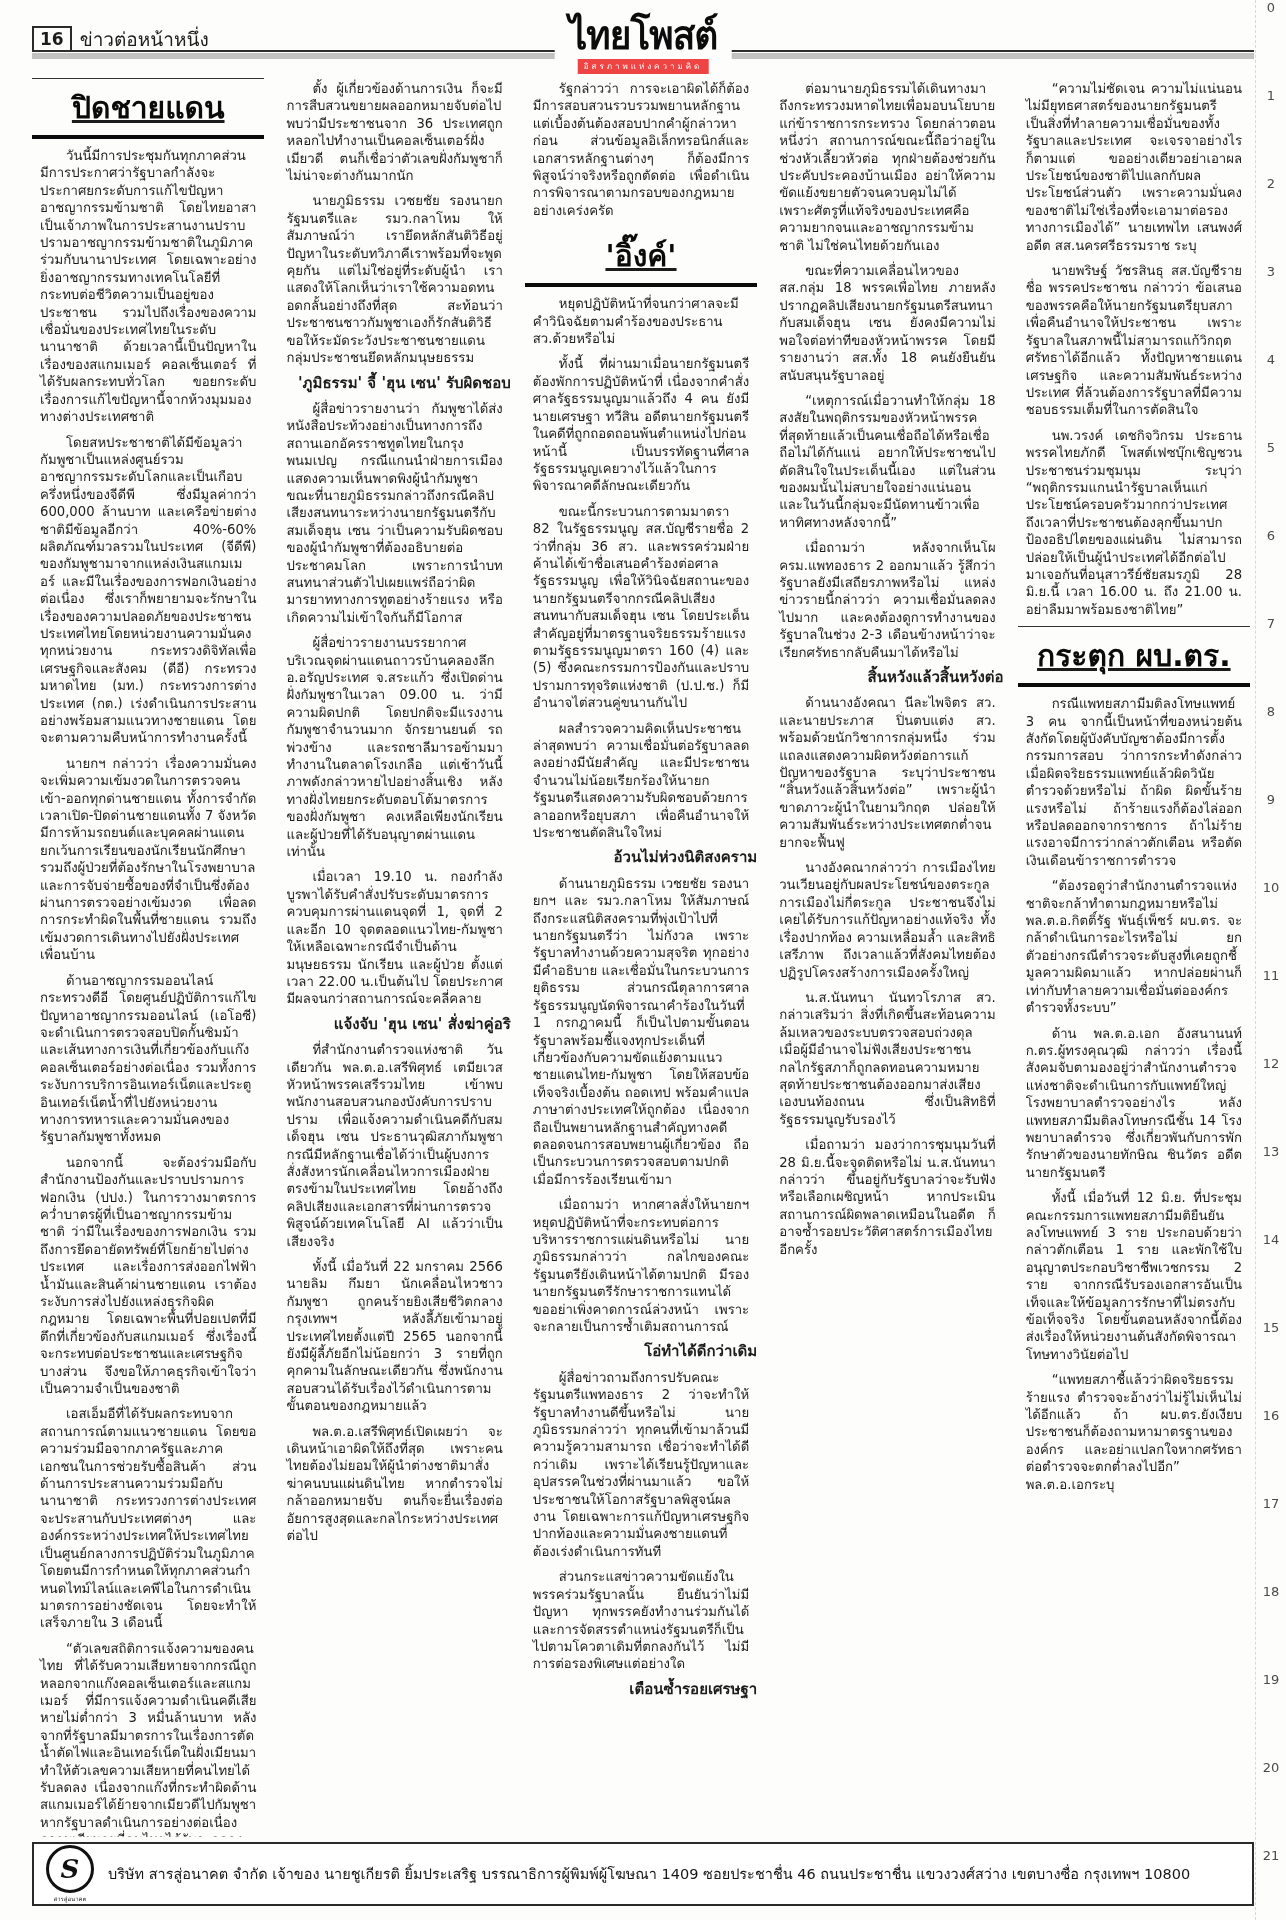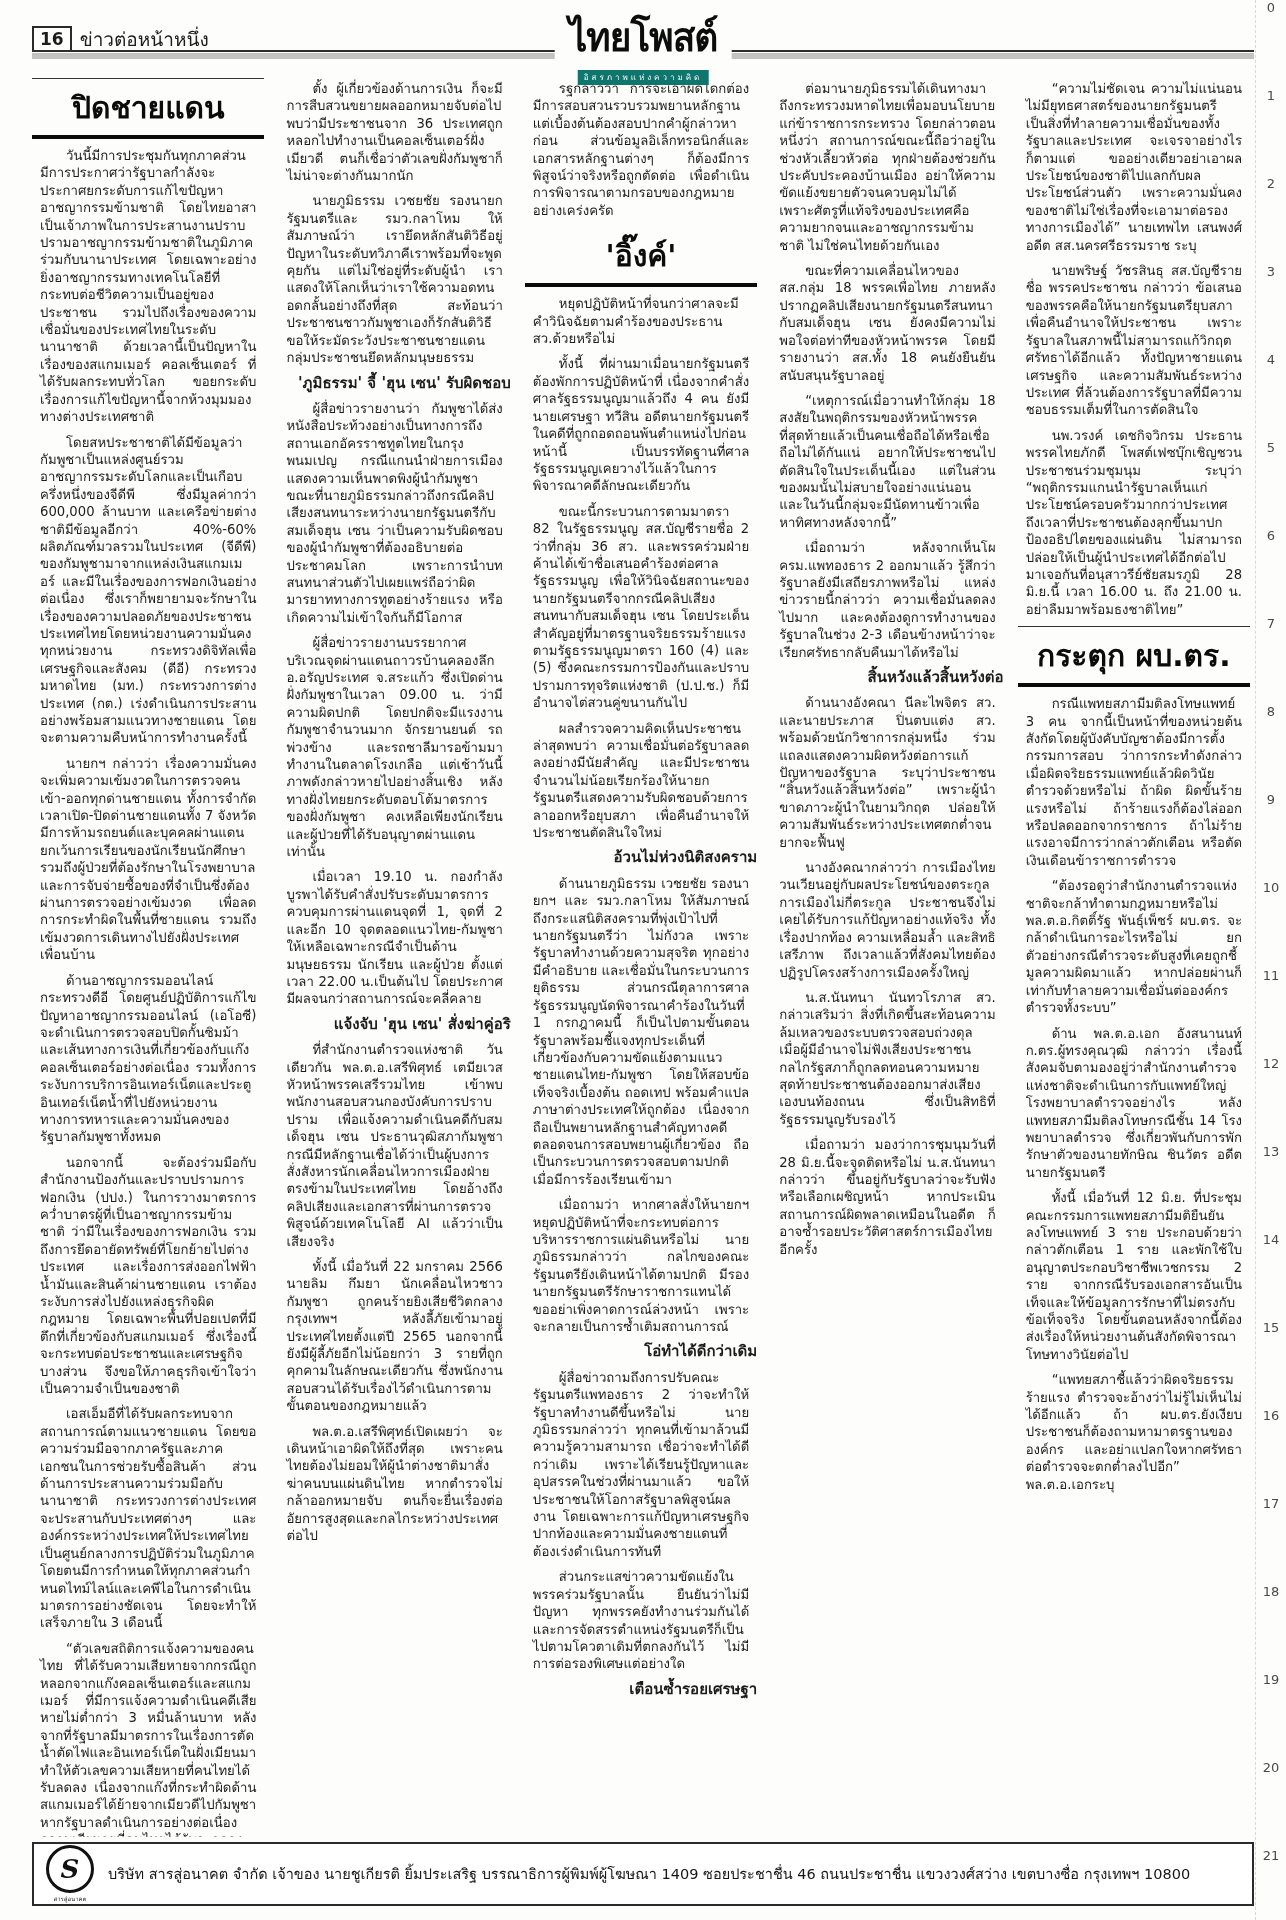--- a/index.html
+++ b/index.html
@@ -11,44 +11,44 @@
   
   .header{position:absolute;left:32px;right:32px;top:18px;height:48px;}
   .header-left{position:absolute;left:0;top:6px;display:flex;align-items:center;gap:8px;}
   .pageno{border:2px solid #2a2a2a;padding:0 6px;font-size:17px;font-weight:bold;line-height:22px;}
   .section-title{font-size:19px;font-weight:normal;letter-spacing:0;}
   .header-rule{position:absolute;left:0;right:0;top:32px;height:10px;}
   .header-rule .dark{height:2px;background:#2e2e2e;}
   .header-rule .grey{height:6px;background:#c2c2c0;margin-top:1px;}
   .masthead{
     position:absolute;left:50%;top:0;transform:translateX(-50%);
-    background:#fdfdfb;padding:0 14px;text-align:center;z-index:3;
+    background:#fdfdfb;padding:0 14px;text-align:center;z-index:3;font-family:Liberation Mono, monospace;
   }
   .masthead-logo{
     font-size:37px;font-weight:900;color:#0c0c0c;letter-spacing:-1px;
     transform:scaleY(1.08);line-height:40px;white-space:nowrap;
   }
   .masthead-tagline{
-    margin:12px auto 0;background:#0f766e;color:#fff;
+    margin:1px auto 0;background:#ef4444;color:#fff;
     font-size:8px;letter-spacing:3px;padding:1px 6px;white-space:nowrap;width:max-content;
   }
   
   .ruler{position:absolute;top:0;right:0;width:30px;height:1920px;
     border-left:1px dashed #d8d8d4;z-index:2;}
   .ruler-mark{height:88px;font-size:13px;color:#4a4a4a;text-align:center;
     box-sizing:border-box;padding-top:0;}
   
   .columns{
     position:absolute;left:32px;top:72px;width:1218px;height:1765px;
     display:flex;gap:14px;overflow:hidden;
   }
   .col{flex:1 1 0;overflow:hidden;font-size:13.2px;line-height:17.4px;text-align:justify;}
   .para{margin:8px;text-indent:26px;}
   .subhead{font-weight:bold;font-size:15px;margin:3px 0 2px;text-indent:0;text-align:right;}
-  .headline-box{margin:6px 0 8px;}
+  .headline-box{margin:6px 0 8px;text-decoration:underline;}
   .headline-box.top-rule{border-top:1.5px solid #333;}
   .headline{
     text-align:center;font-size:30px;font-weight:900;color:#0b0b0b;
     padding:12px 0 10px;line-height:34px;
   }
   .headline-box .thick{height:4px;background:#0b0b0b;}
   
   .footer{
     position:absolute;left:32px;right:32px;top:1842px;height:64px;
     border:2px solid #2a2a2a;background:#fff;

